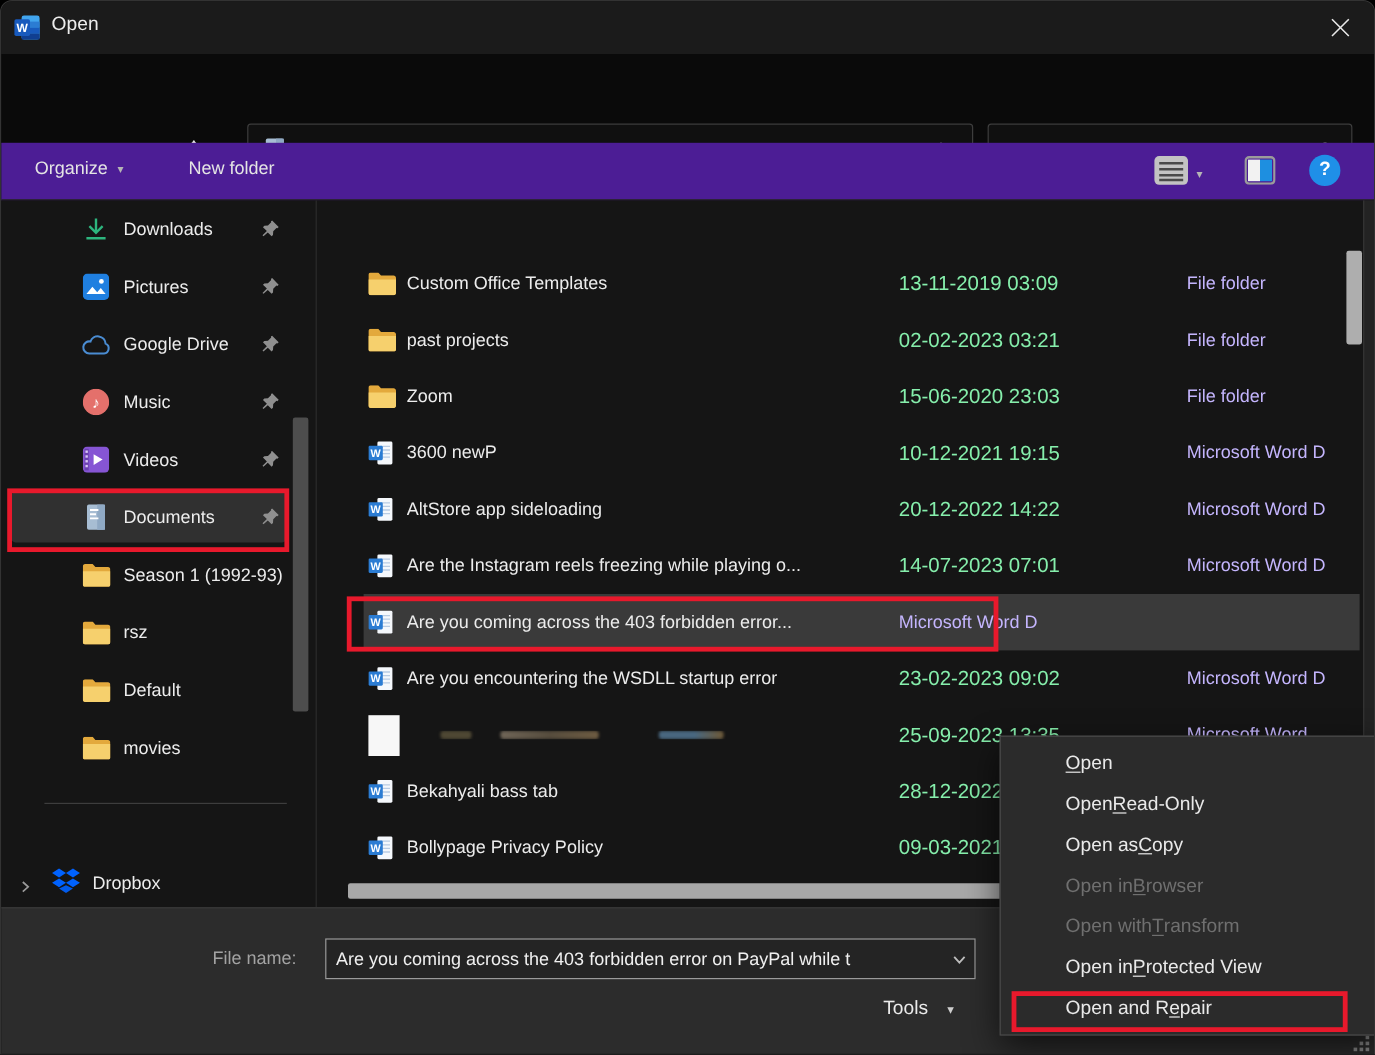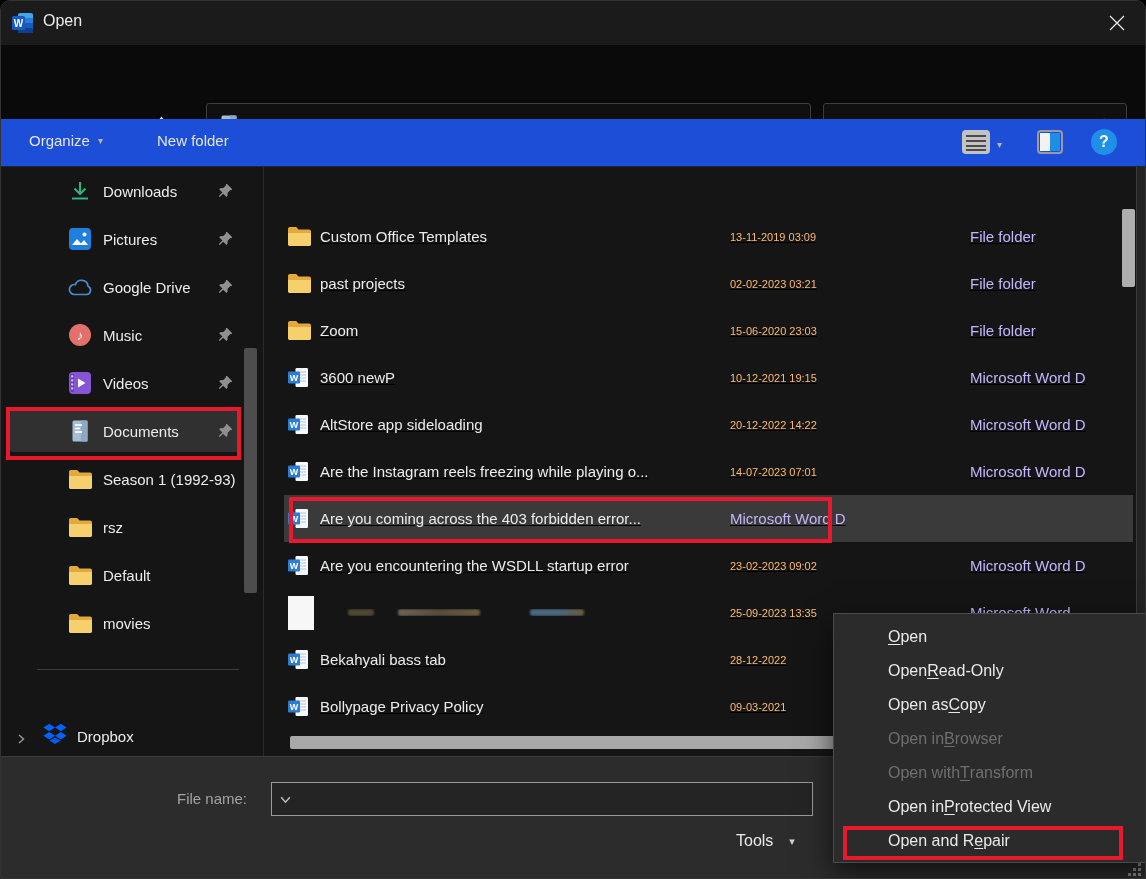--- a/index.html
+++ b/index.html
@@ -24,21 +24,21 @@
   .addr-sep{color:#c9c9c9;margin:0 8px;display:flex;}
   .addr-crumb{color:#ececec;font-size:15px;}
   .addr-dd{position:absolute;right:72px;top:15px;color:#cfcfcf;}
   .addr-refresh{position:absolute;right:16px;top:12px;}
   .searchbox{position:absolute;left:822px;top:58px;width:304px;height:45px;background:#101010;border:1px solid #3d3d3d;border-radius:3px;box-sizing:border-box;display:flex;align-items:center;}
   .search-input{flex:1;background:transparent;border:none;outline:none;color:#e6e6e6;font-size:15px;padding:0 0 0 14px;font-family:"Liberation Sans",sans-serif;}
   .search-input::placeholder{color:#8c8c8c;}
   .search-mag{margin-right:12px;display:flex;}
 
   
-  .toolbar{position:absolute;left:0;top:118px;width:100%;height:48px;background:#1d4ed8;border-bottom:1px solid #252525;box-sizing:border-box;}
+  .toolbar{position:absolute;left:0;top:118px;width:100%;height:48px;background:#4c1d95;border-bottom:1px solid #252525;box-sizing:border-box;}
   .tb-organize{position:absolute;left:28px;top:13px;font-size:15px;color:#e4e4e4;display:flex;align-items:center;gap:8px;}
   .tb-organize .caret{font-size:10px;color:#b5b5b5;}
   .tb-newfolder{position:absolute;left:156px;top:13px;font-size:15px;color:#e4e4e4;}
   .tb-view{position:absolute;left:960px;top:10px;display:flex;align-items:center;gap:6px;}
   .tb-view .caret{font-size:10px;color:#b5b5b5;}
   .tb-preview{position:absolute;left:1036px;top:11px;}
   .tb-help{position:absolute;left:1090px;top:10px;width:26px;height:26px;border-radius:50%;background:#1f8fe8;color:#fff;font-size:16px;font-weight:bold;display:flex;align-items:center;justify-content:center;}
 
   
   .main{position:absolute;left:0;top:166px;width:100%;height:589px;background:#151515;}
@@ -59,25 +59,25 @@
   
   .listpane{position:absolute;left:263px;top:0;right:0;height:100%;}
   .list-header{position:absolute;left:0;top:0;width:100%;height:46px;}
   .hdr-name{position:absolute;left:52px;top:13px;font-size:15px;color:#d6d6d6;}
   .hdr-date{position:absolute;left:472px;top:13px;font-size:15px;color:#d6d6d6;}
   .hdr-type{position:absolute;left:712px;top:13px;font-size:15px;color:#d6d6d6;}
   .hdr-sort{position:absolute;left:245px;top:2px;color:#cfcfcf;display:flex;}
   .hdr-sep1{position:absolute;left:463px;top:4px;width:1px;height:40px;background:#353535;}
   .hdr-sep2{position:absolute;left:705px;top:4px;width:1px;height:40px;background:#353535;}
   .file-rows{position:absolute;left:0;top:46px;width:100%;}
-  .frow{display:grid;grid-template-columns:36px 410px 240px auto;align-items:center;height:47px;margin-left:20px;margin-right:12px;text-decoration:underline;}
+  .frow{display:grid;grid-template-columns:36px 410px 240px auto;align-items:center;height:47px;margin-left:39px;margin-right:12px;}
   .frow.selected{background:#3a3a3a;}
   .ficon{display:flex;justify-content:flex-start;padding-left:4px;}
   .fname{position:relative;display:flex;align-items:center;font-size:15px;color:#ececec;white-space:nowrap;overflow:hidden;}
-  .fdate{font-size:11px;color:#fdba74;white-space:nowrap;}
+  .fdate{font-size:17px;color:#86efac;white-space:nowrap;}
   .ftype{font-size:15px;color:#c4b5fd;white-space:nowrap;overflow:hidden;width:118px;}
   .blank-page{display:block;width:26px;height:34px;background:#f7f7f7;}
   .smudge{display:block;height:7px;border-radius:3px;filter:blur(1.3px);}
   .s1{width:26px;margin-left:28px;background:#4e4733;}
   .s2{width:82px;margin-left:24px;background:linear-gradient(90deg,#6f6557,#564c3d 50%,#6d5b41);}
   .s3{width:54px;margin-left:50px;background:linear-gradient(90deg,#49677f 55%,#6d5836);}
   .list-vscroll{position:absolute;left:1121px;top:208px;width:13px;height:78px;background:#aeaeae;border-radius:2px;z-index:10;}
   .list-hscroll{position:absolute;left:289px;top:735px;width:845px;height:13px;background:#a8a8a8;border-radius:2px;z-index:10;}
   .edge-divider{position:absolute;left:1135px;top:166px;width:1px;height:589px;background:#3a3a3a;}
   .edge-strip{position:absolute;left:1136px;top:166px;width:10px;height:589px;background:#232323;}
@@ -543,20 +543,21 @@
   </div>
 
   <div class="edge-strip"></div>
   <div class="edge-divider"></div>
   <div class="list-vscroll"></div>
   <div class="list-hscroll"></div>
 
   <div class="footer">
     <span class="fn-label">File name:</span>
     <div class="fn-combo">
+      <input class="fn-input" value="Are you coming across the 403 forbidden error on PayPal while t" style="">
       <span class="fn-dd">
         <svg width="13" height="13" viewBox="0 0 12 12" fill="none" stroke="#bdbdbd" stroke-width="1.4">
             <path d="M2 4l4 4.5L10 4"></path>
           </svg>
       </span>
     </div>
     <span class="tools-btn">
       <span>Tools</span>
       <span class="caret">▾</span>
     </span>

